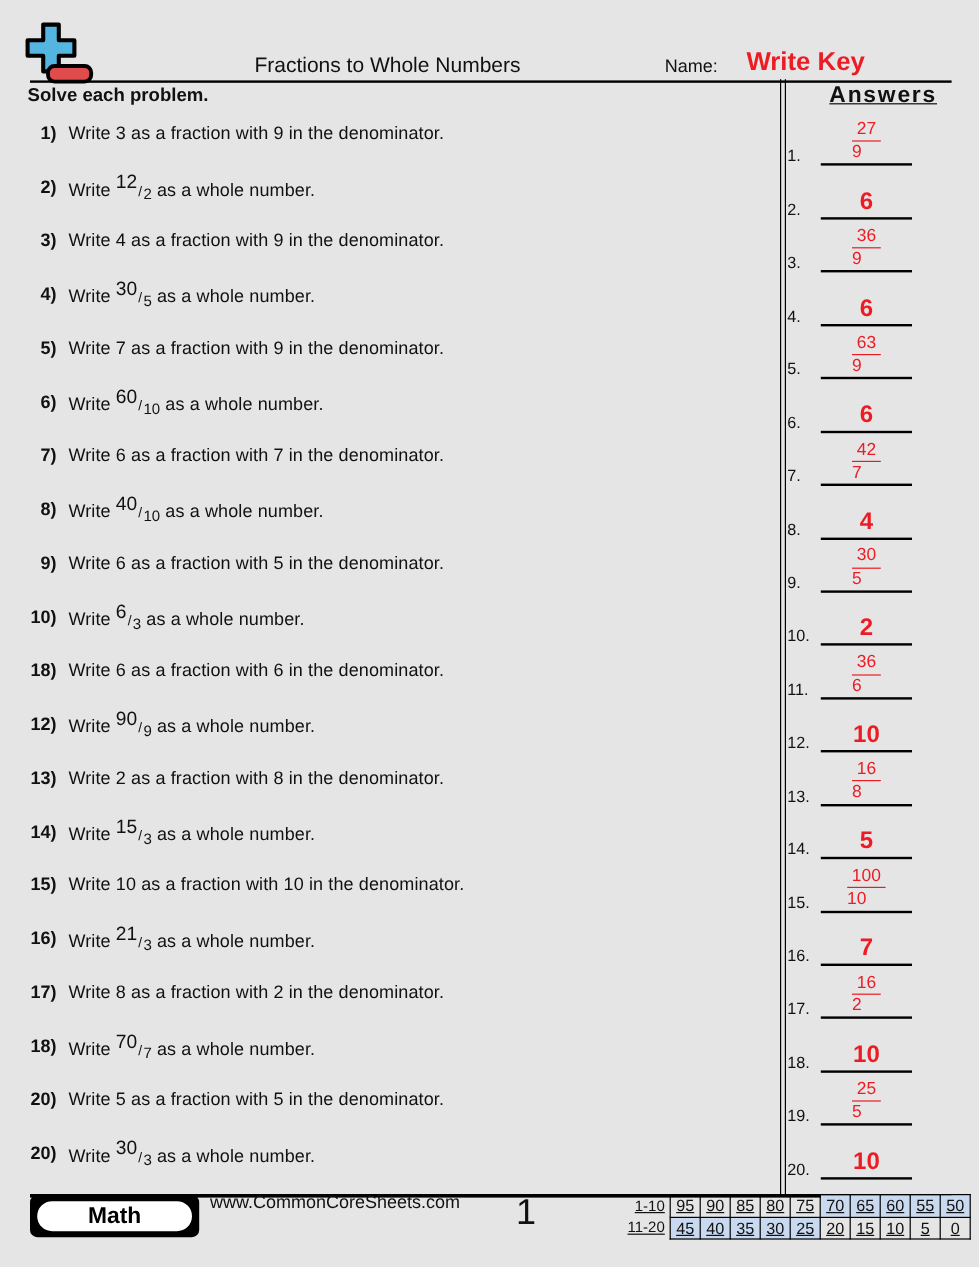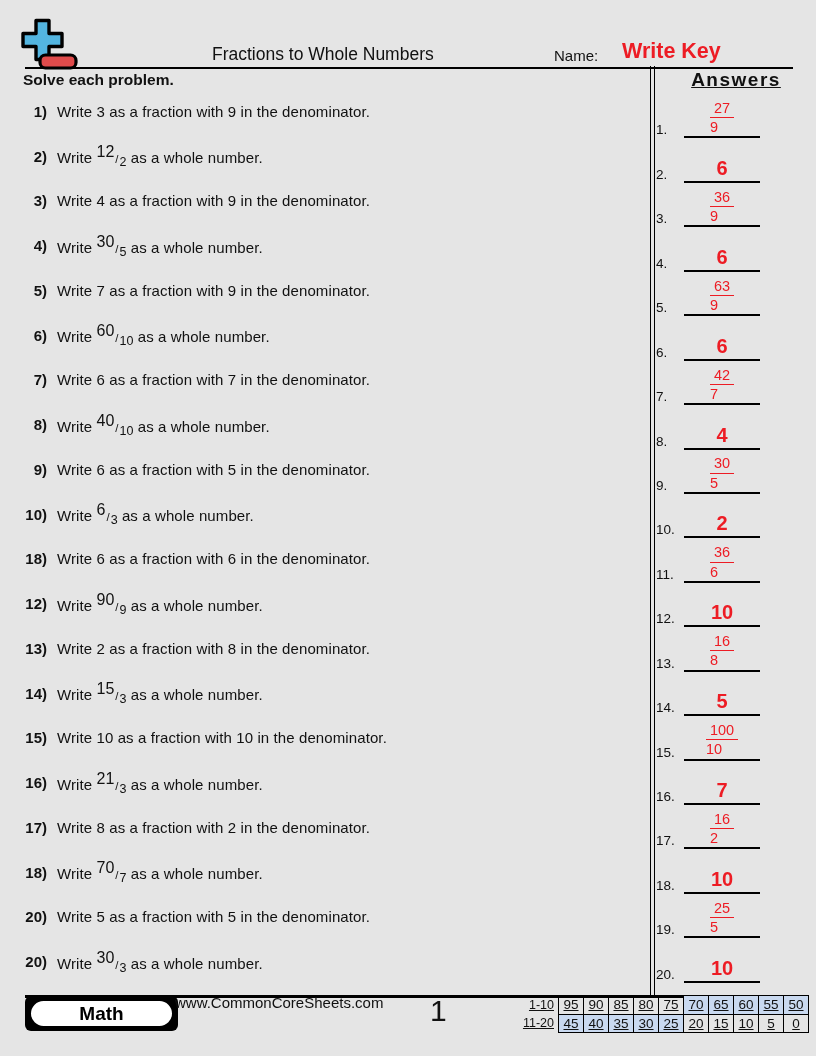--- a/index.html
+++ b/index.html
@@ -36,21 +36,21 @@
   .anum{flex:none;width:28px;font-size:13.5px;padding-bottom:1px;}
   .aline{width:76px;border-bottom:2px solid #000;display:flex;
          justify-content:center;align-items:flex-end;box-sizing:border-box;}
   .whole{font-size:20px;font-weight:bold;color:var(--red,#ed1c24);line-height:1;padding-bottom:3px;}
   .frac{color:var(--red,#ed1c24);font-size:14.5px;line-height:1.12;padding-bottom:1px;}
   .frac .fn{display:block;border-bottom:1.8px solid var(--red,#ed1c24);padding:0 4px 1px;}
   .frac .fd{display:block;padding-top:1px;}
 
   
   .rule-bottom{left:25px;top:995px;width:768px;height:2.6px;background:#000;}
-  .badge{left:25px;top:996px;width:141px;height:35px;background:#000;border-radius:6px;padding-left:12px;}
+  .badge{left:25px;top:996px;width:141px;height:35px;background:#000;border-radius:6px;}
   .badge-pill{position:absolute;left:4px;right:4px;top:3px;bottom:3px;background:#fff;
               border:2.6px solid #000;border-radius:15px;display:flex;align-items:center;
               justify-content:center;font-weight:bold;font-size:19px;color:#000;}
   .site{left:175px;top:994px;font-size:15px;}
   .pageno{left:430px;top:994px;font-size:30px;}
   table.grades{position:absolute;left:514px;top:995px;border-collapse:collapse;}
   table.grades td{border:1.6px solid #000;width:24px;height:17.5px;font-size:13.5px;
                   text-align:center;padding:0;font-family:inherit;text-decoration:underline;}
   table.grades td.lbl{border:none;width:40px;font-size:12.5px;text-align:right;padding-right:4px;}
   table.grades td.hl{background:var(--hl,#c9d9f0);}

